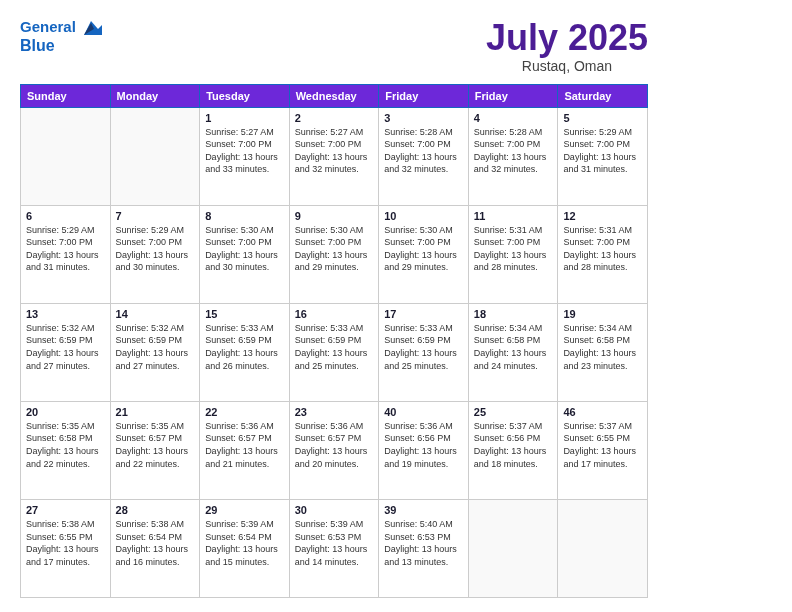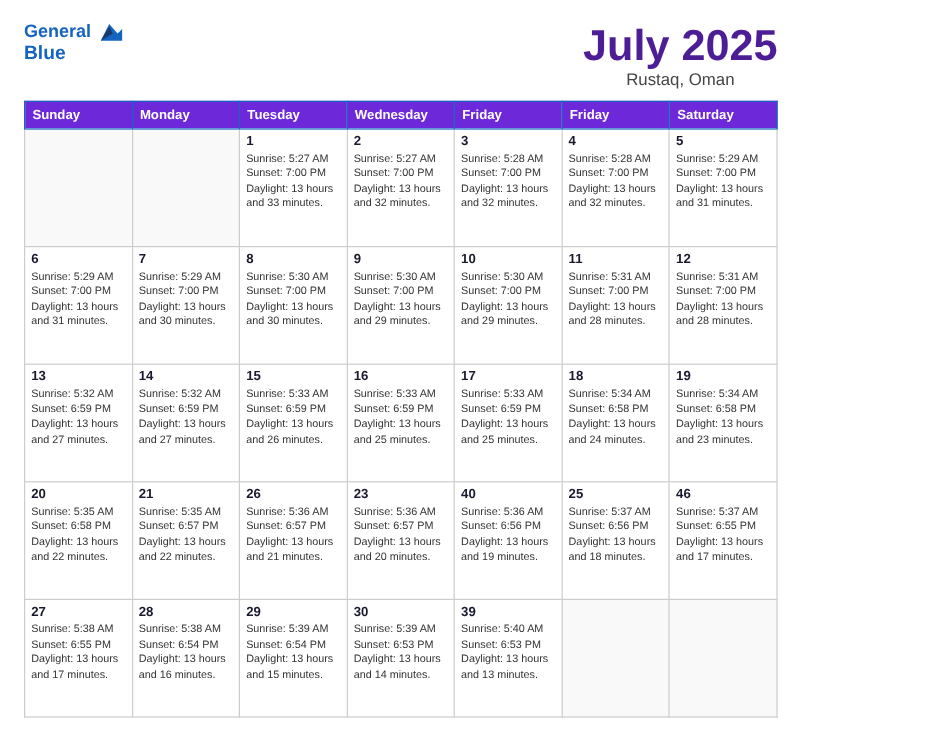--- a/index.html
+++ b/index.html
@@ -286,21 +286,21 @@
 and 22 minutes.</div>
           </td>
           <td>
             <div class="day-num">21</div>
             <div class="day-info">Sunrise: 5:35 AM
 Sunset: 6:57 PM
 Daylight: 13 hours
 and 22 minutes.</div>
           </td>
           <td>
-            <div class="day-num">26</div>
+            <div class="day-num">22</div>
             <div class="day-info">Sunrise: 5:36 AM
 Sunset: 6:57 PM
 Daylight: 13 hours
 and 21 minutes.</div>
           </td>
           <td>
             <div class="day-num">23</div>
             <div class="day-info">Sunrise: 5:36 AM
 Sunset: 6:57 PM
 Daylight: 13 hours

